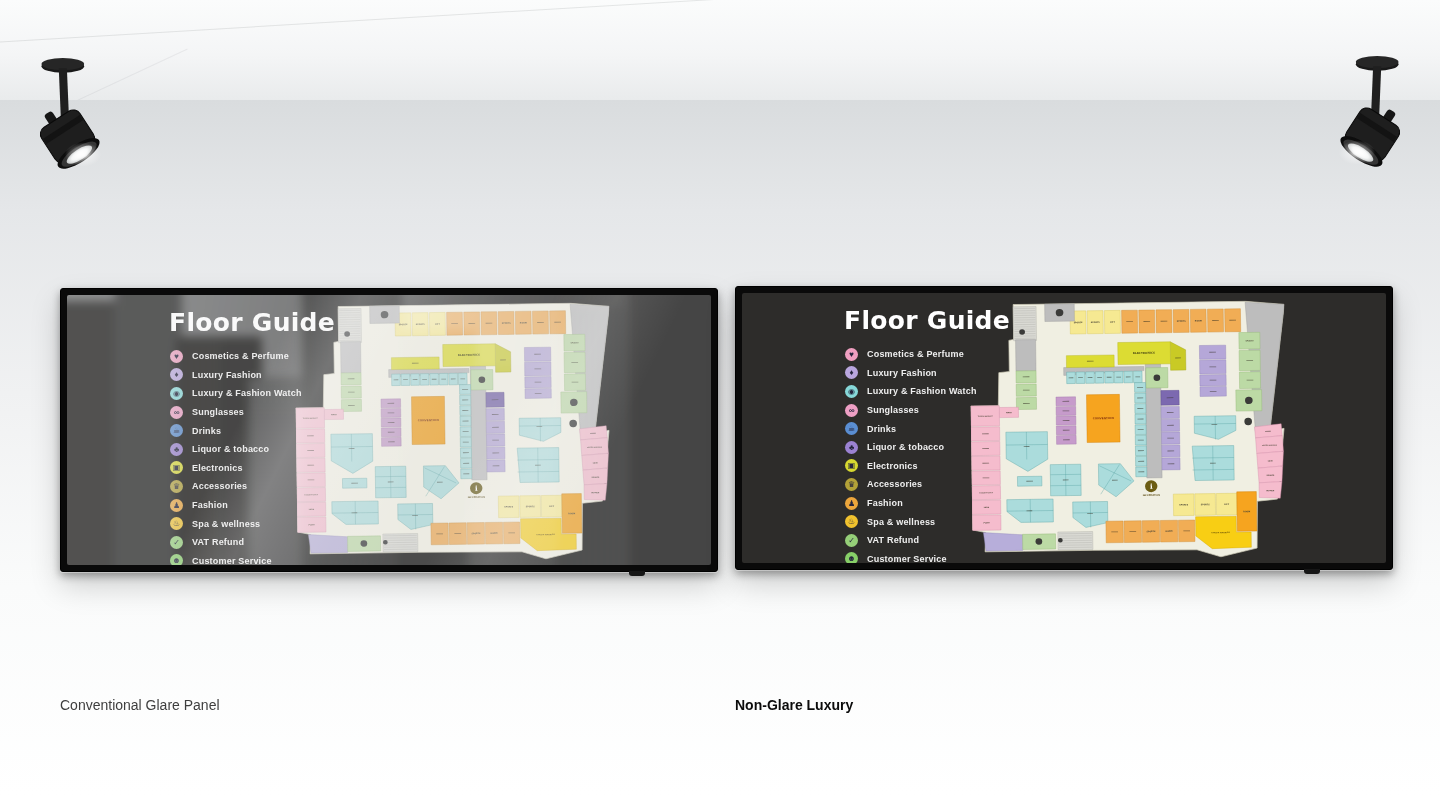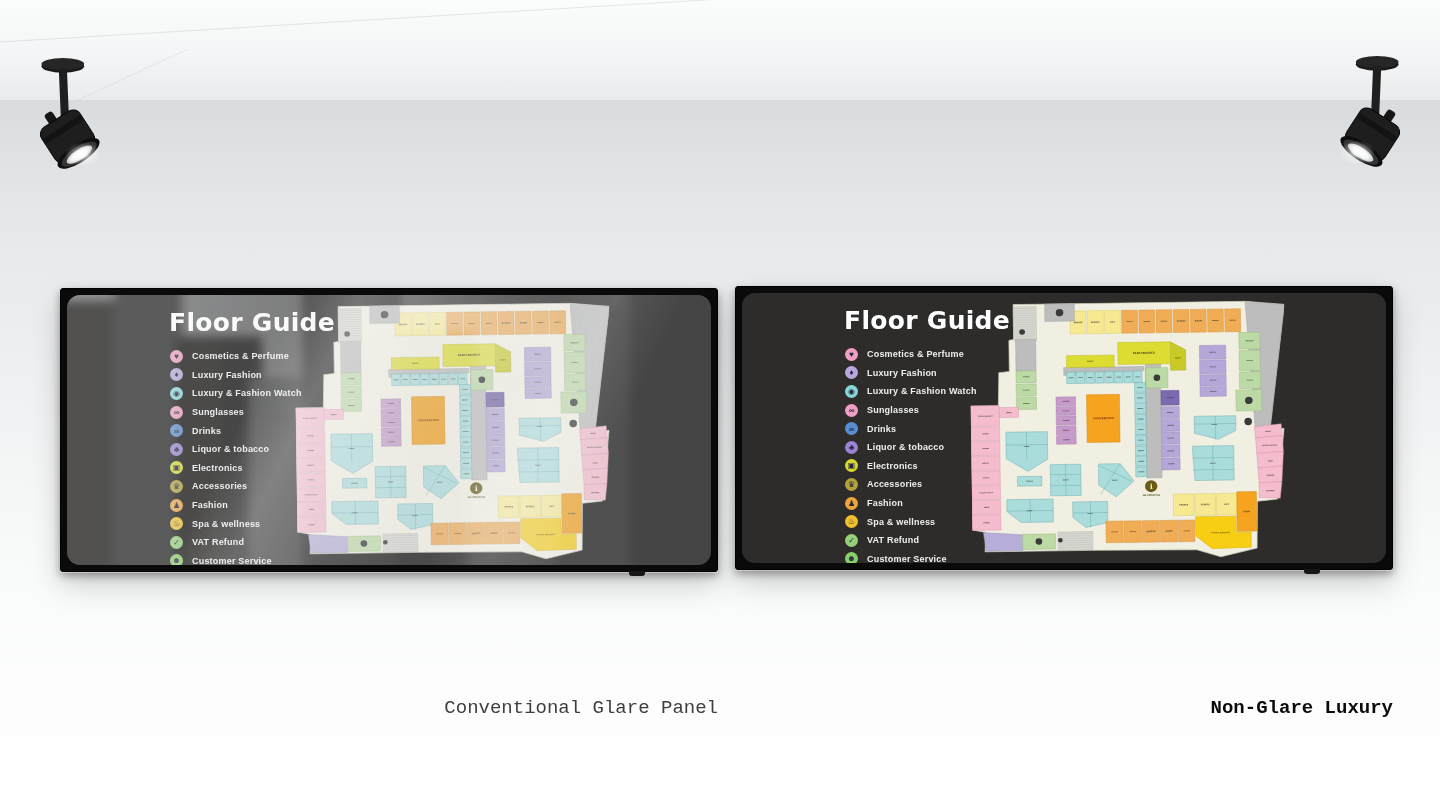--- a/index.html
+++ b/index.html
@@ -17,21 +17,21 @@
   .spot{position:absolute;width:112px;height:132px;}
   .spot-left{left:18px;top:56px;}
   .spot-right{left:1310px;top:54px;transform:scaleX(-1);}
   
   .display{position:absolute;width:658px;height:284px;background:#0a0a0a;border:1px solid #000;
     border-radius:3px;padding:6px;box-sizing:border-box;
     box-shadow:0 1px 0 rgba(255,255,255,.4),0 4px 8px rgba(0,0,0,.35),0 14px 30px rgba(0,0,0,.18);}
   .display-left{left:60px;top:288px;}
   .display-right{left:735px;top:286px;}
   .nub{position:absolute;bottom:-5px;right:72px;width:16px;height:5px;background:#161616;border-radius:0 0 3px 3px;}
-  .screen{position:relative;width:100%;height:100%;overflow:hidden;background:#2d2c2a;border-radius:13px;}
+  .screen{position:relative;width:100%;height:100%;overflow:hidden;background:#2d2c2a;border-radius:2px;}
   .fg-content{position:absolute;inset:0;}
   .screen.glare .fg-content{filter:contrast(.86) brightness(1.04) saturate(.88);}
   .fg-title{position:absolute;left:102px;top:13px;font-size:25px;font-weight:bold;color:#ffffff;
     letter-spacing:.3px;font-family:"DejaVu Sans","Liberation Sans",sans-serif;}
   .fg-legend{position:absolute;left:103px;top:52px;}
   .lg-row{display:flex;align-items:center;height:18.6px;}
   .lg-ic{width:13px;height:13px;border-radius:50%;flex:0 0 13px;font-size:8px;line-height:13.5px;
     text-align:center;color:#24243c;font-weight:bold;}
   .lg-lb{margin-left:9px;font-size:9px;font-weight:bold;color:#efefef;letter-spacing:.2px;white-space:nowrap;}
   .fg-map{position:absolute;left:229px;top:9px;width:315px;height:257px;transform:rotate(-0.8deg);}
@@ -49,21 +49,21 @@
   .b4{left:29%;width:9%;height:72%;background-color:#4a4c4e;}
   .b5{left:37%;width:15%;height:108%;background-color:#303234;}
   .b6{left:51%;width:12%;height:88%;background-color:#242628;}
   .b7{left:62%;width:14%;height:76%;background-color:#3a3c3e;}
   .b8{left:75%;width:12%;height:96%;background-color:#2b2d2f;}
   .b9{left:86%;width:17%;height:112%;background-color:#1b1c1e;}
   .streaks{position:absolute;inset:0;pointer-events:none;background:
     linear-gradient(116deg,rgba(255,255,255,0) 30%,rgba(255,255,255,.20) 38%,rgba(255,255,255,.05) 50%,rgba(255,255,255,0) 58%),
     linear-gradient(116deg,rgba(255,255,255,0) 63%,rgba(255,255,255,.10) 71%,rgba(255,255,255,0) 80%);}
   
-  .caption{position:absolute;top:697px;width:658px;text-align:right;font-size:19px;color:#3e3e3e;font-family:Liberation Mono, monospace;}
+  .caption{position:absolute;top:697px;width:658px;text-align:left;font-size:14px;color:#3e3e3e;}
   .caption-left{left:60px;}
   .caption-right{left:735px;font-weight:bold;color:#0b0b0b;}
 </style>
 </head>
 <body>
 
 <div class="ceiling">
   <div class="seam seam1"></div>
 
   <div class="seam seam3"></div>

